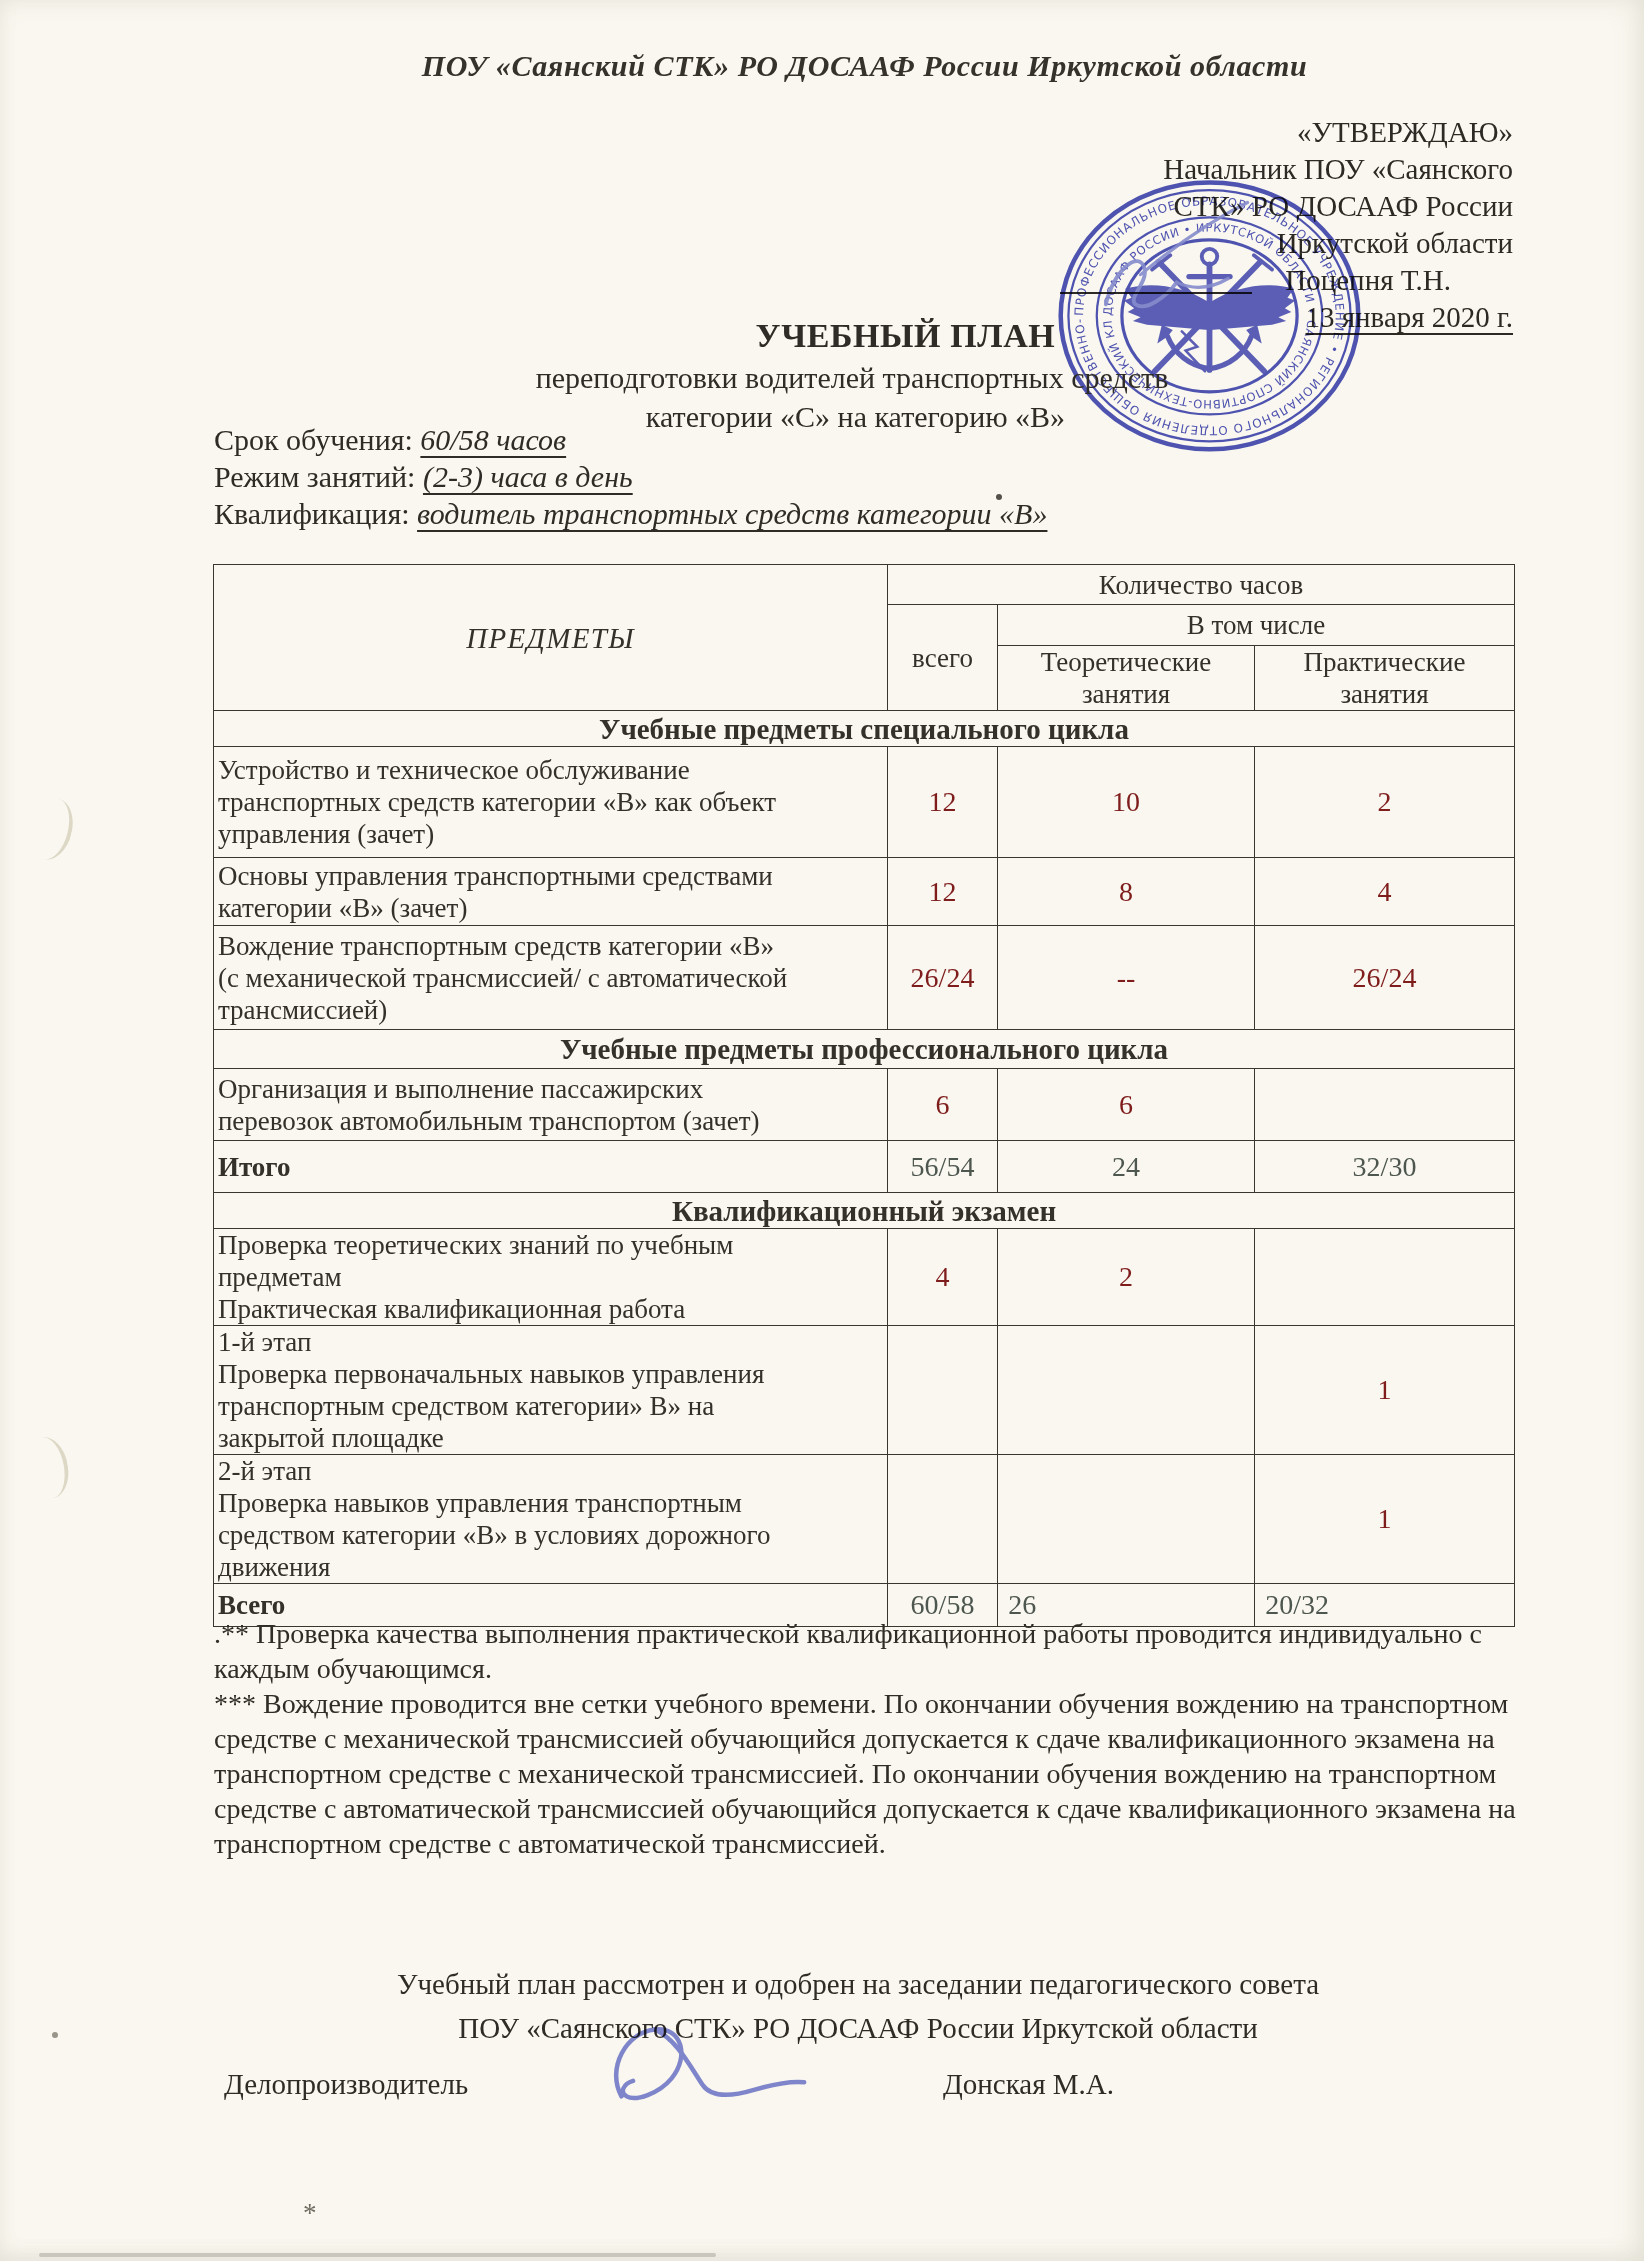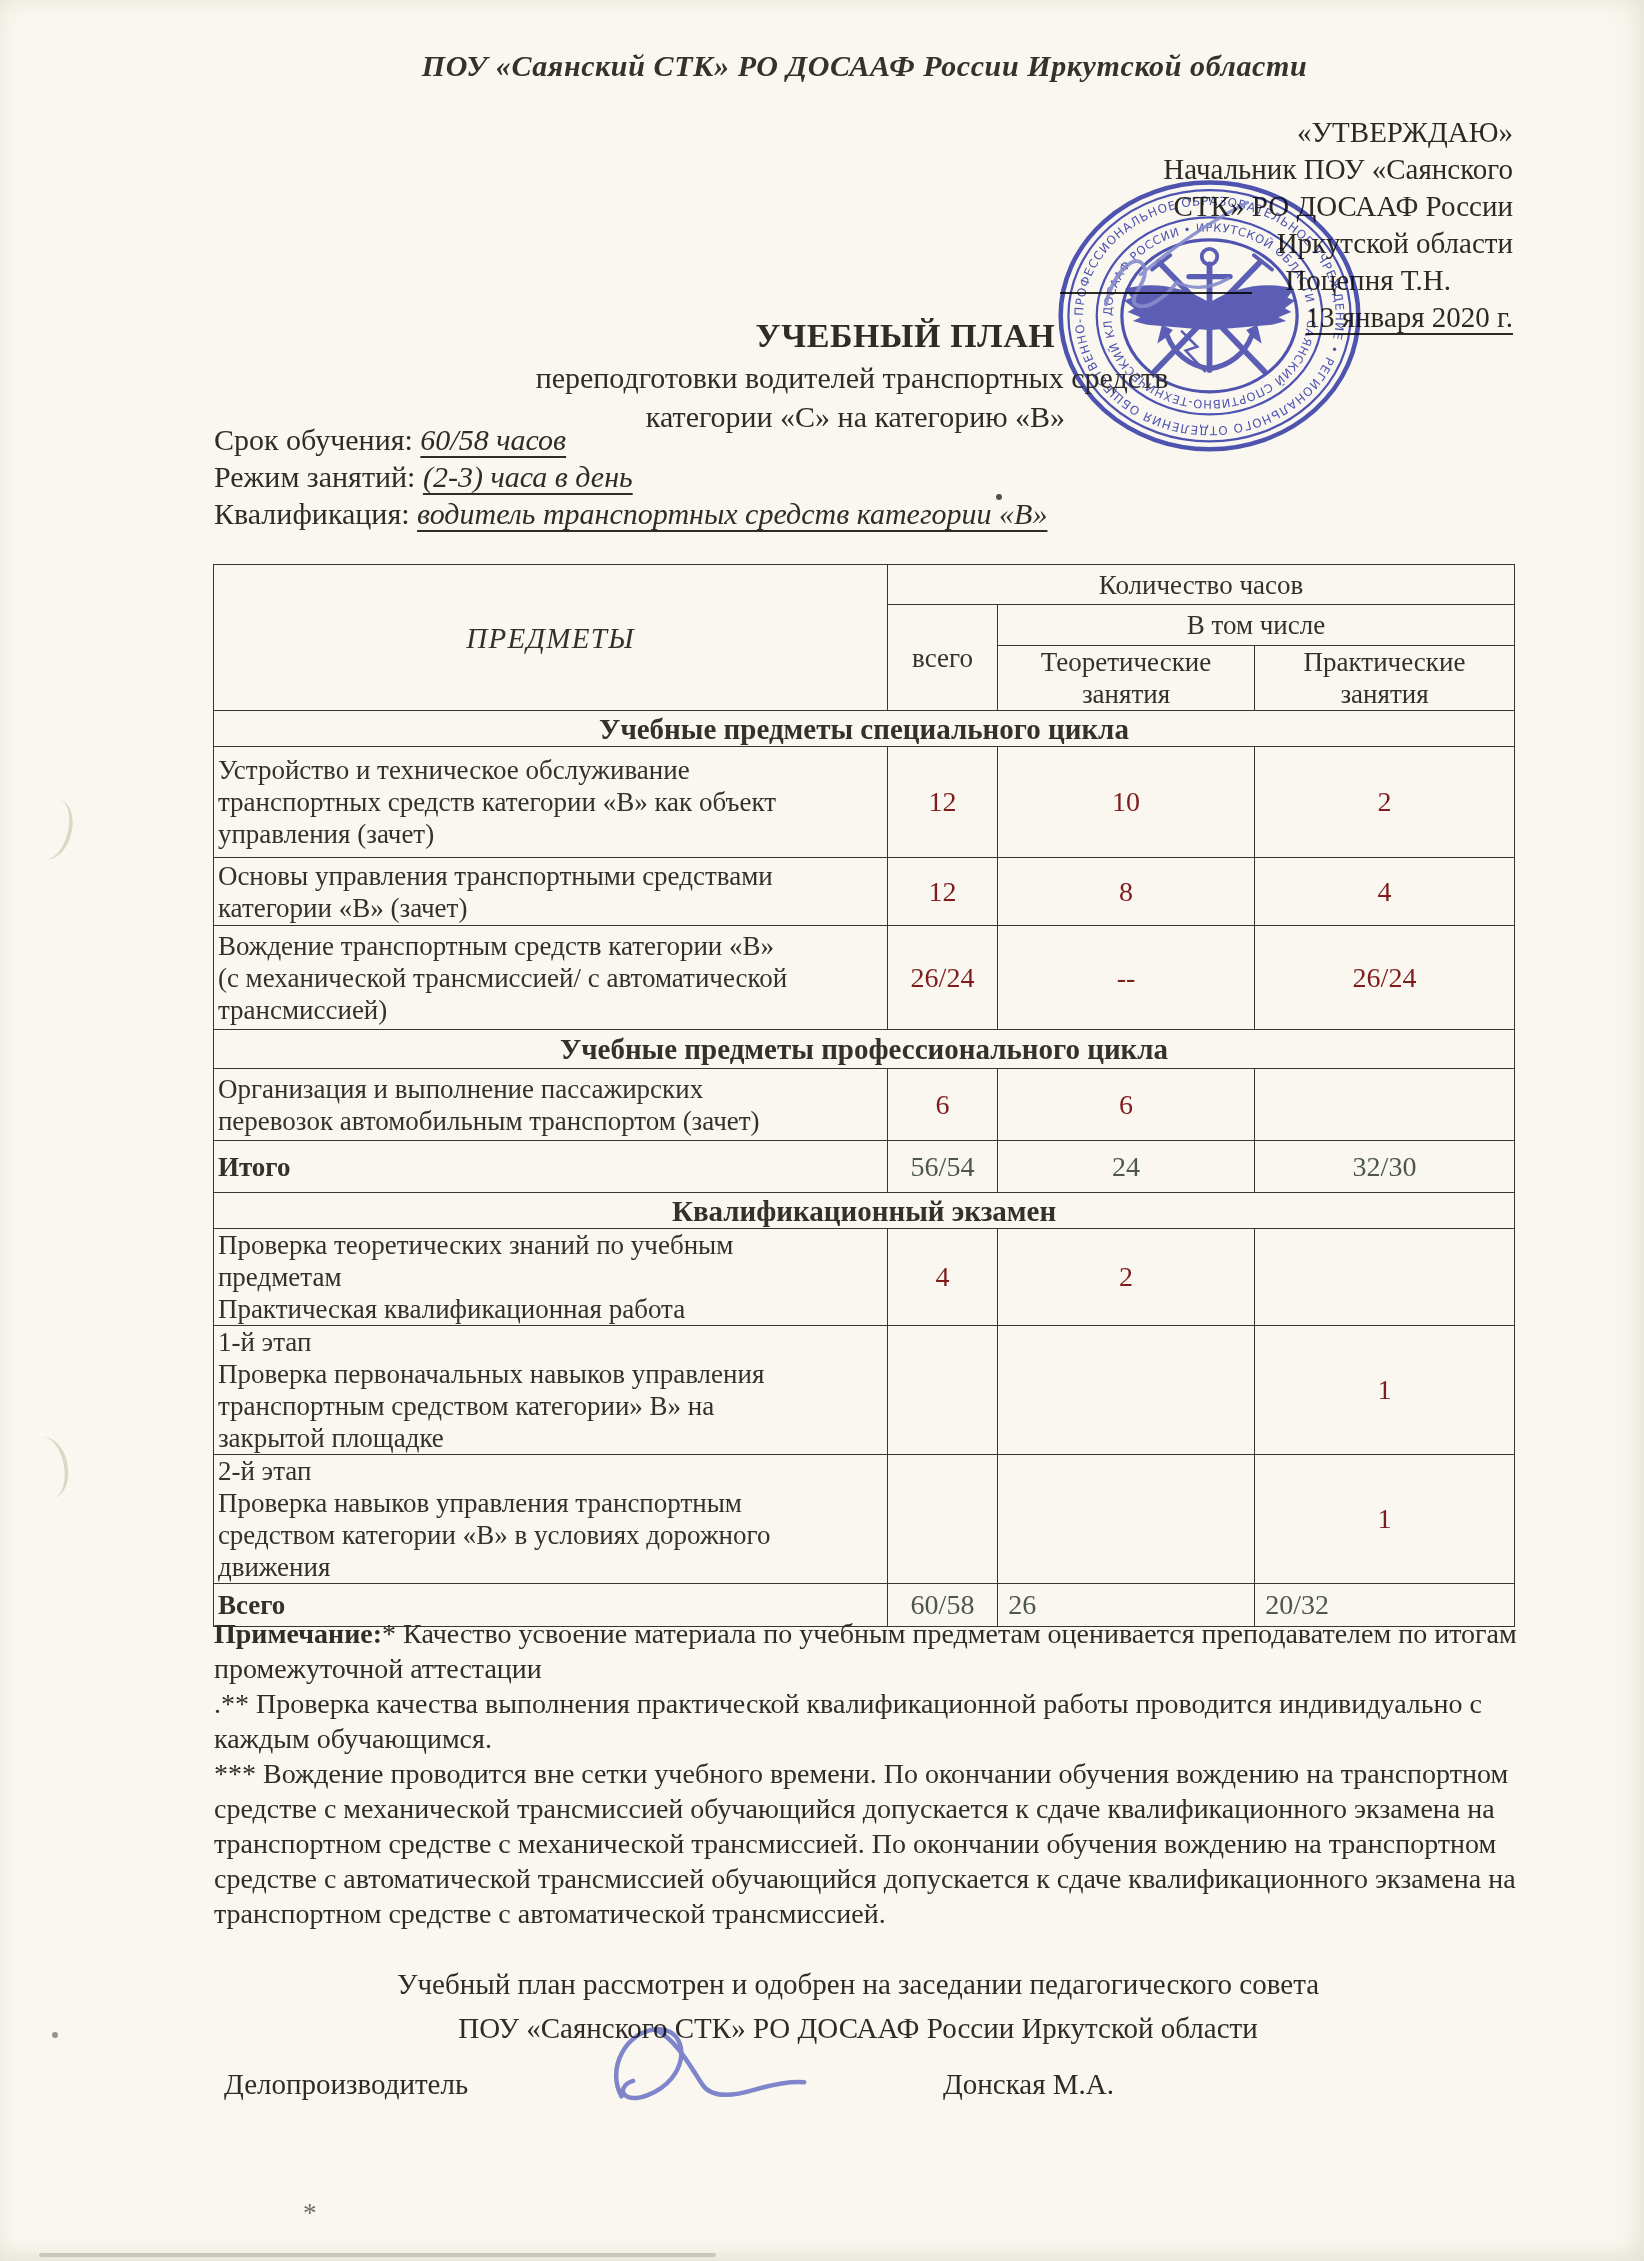--- a/index.html
+++ b/index.html
@@ -240,22 +240,20 @@
     <tr style="height:43px" class="total-row grand">
       <td class="subj">Всего</td>
       <td class="num">60/58</td>
       <td class="num num-left">26</td>
       <td class="num num-left">20/32</td>
     </tr>
   </tbody>
     </table>
 
   <div class="notes">
-    <p><span class="np">Примечание:</span><span>* Качество усвоение материала по учебным предметам оценивается преподавателем по итогам
-промежуточной аттестации</span></p>
     <p><span class="np"></span><span>.** Проверка качества выполнения практической квалификационной работы проводится индивидуально с
 каждым обучающимся.</span></p>
     <p><span class="np"></span><span>*** Вождение проводится вне сетки учебного времени. По окончании обучения вождению на транспортном
 средстве с механической трансмиссией обучающийся допускается к сдаче квалификационного экзамена на
 транспортном средстве с механической трансмиссией. По окончании обучения вождению на транспортном
 средстве с автоматической трансмиссией обучающийся допускается к сдаче квалификационного экзамена на
 транспортном средстве с автоматической трансмиссией.</span></p>
   </div>
 
   <div class="title-line closing closing1">Учебный план рассмотрен и одобрен на заседании педагогического совета</div>

